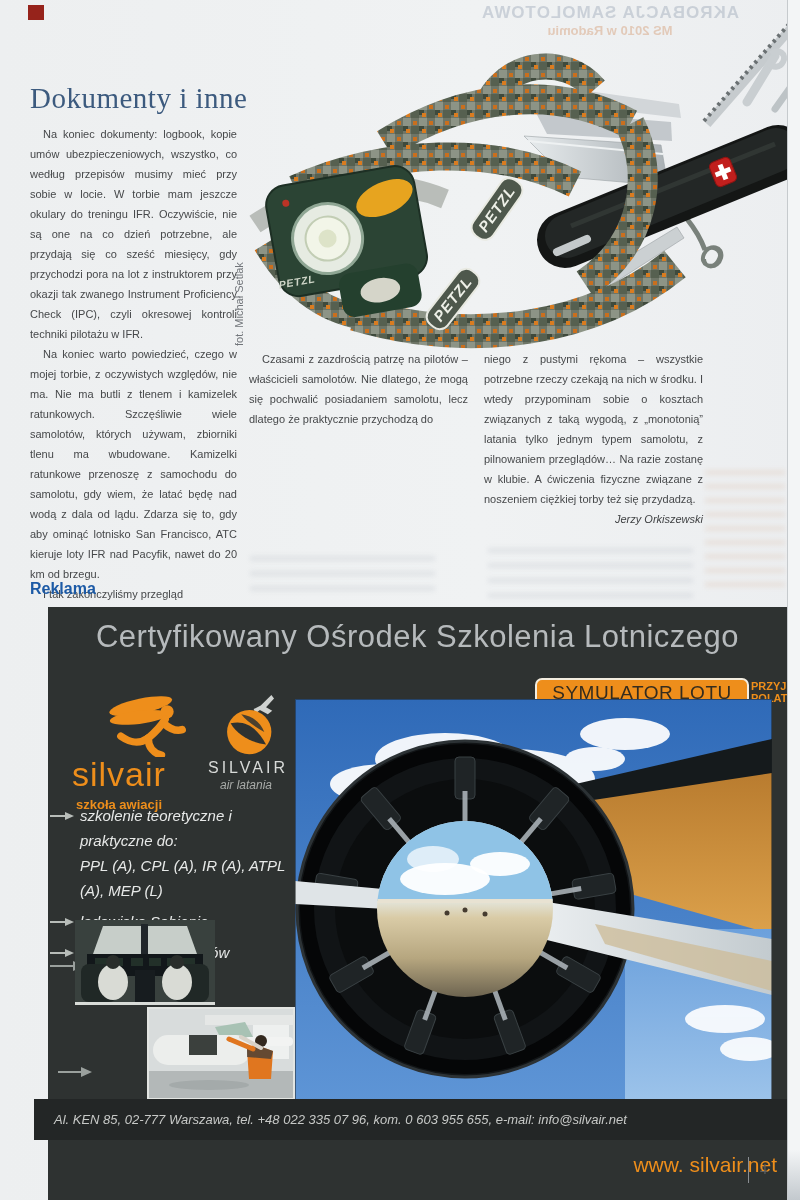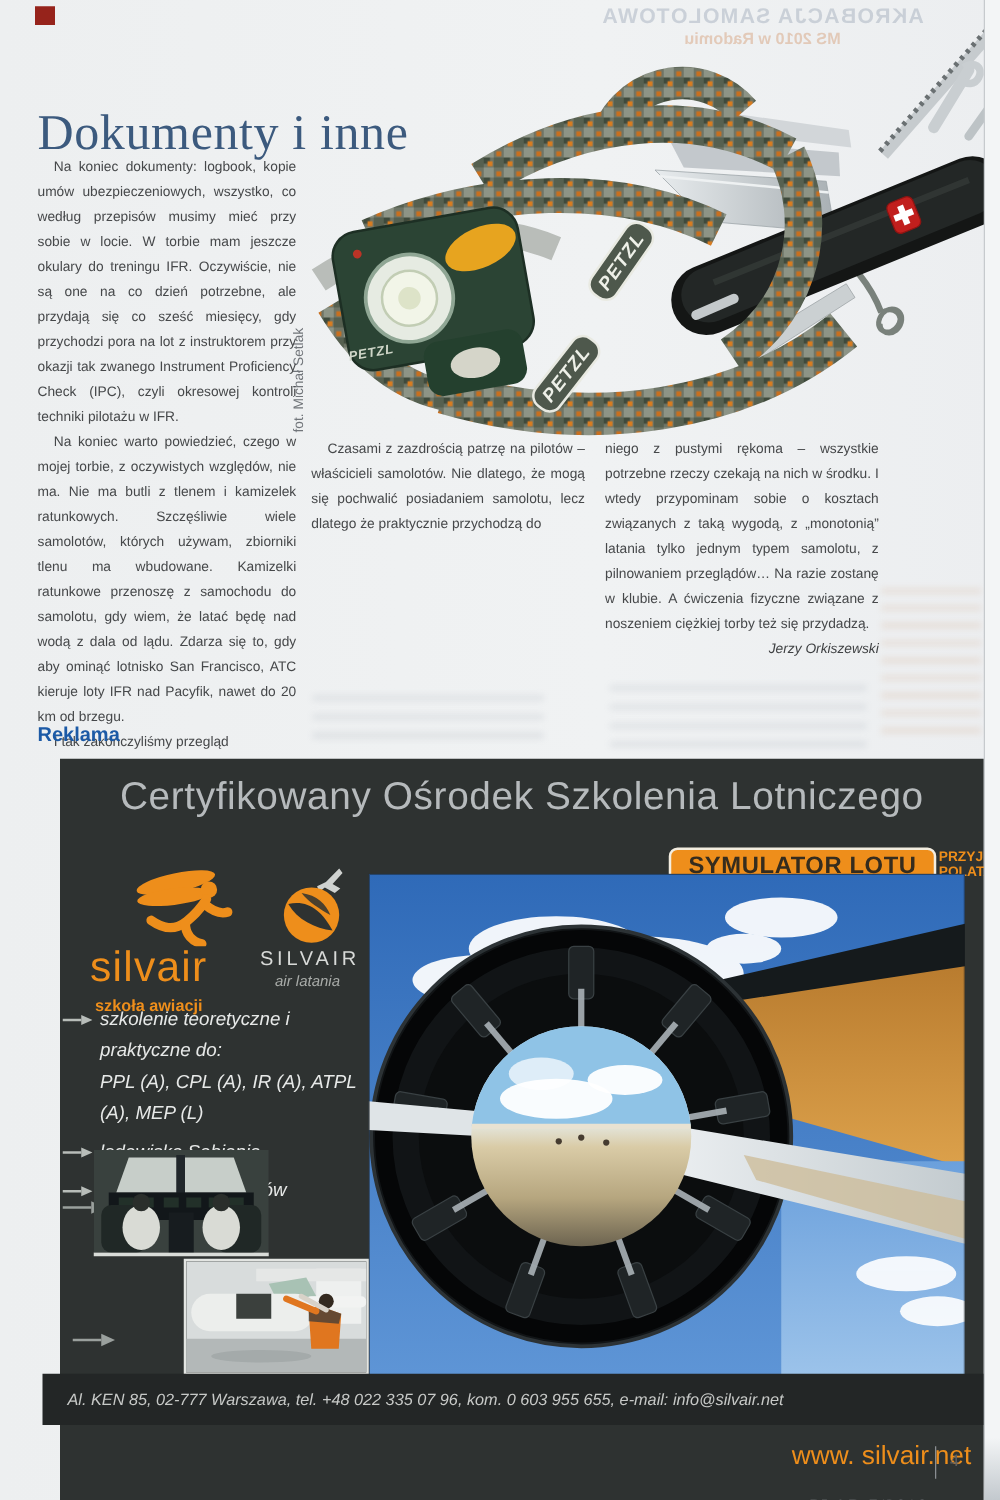--- a/index.html
+++ b/index.html
@@ -10,39 +10,39 @@
   
   .ghost{position:absolute;left:430px;top:2px;width:360px;text-align:center;
     transform:scaleX(-1);line-height:1.25;}
   .ghost .g1{font-size:17px;font-weight:bold;color:rgba(148,160,178,.40);letter-spacing:1px;}
   .ghost .g2{font-size:13px;font-weight:bold;color:rgba(208,140,92,.38);}
   .blob{position:absolute;filter:blur(2.5px);opacity:.5;
     background:repeating-linear-gradient(180deg,rgba(128,138,152,.28) 0 5px,rgba(0,0,0,0) 5px 15px);}
   .blob.warm{background:repeating-linear-gradient(180deg,rgba(196,128,78,.26) 0 5px,rgba(0,0,0,0) 5px 14px);}
   
   .article-title{position:absolute;left:30px;top:82px;font-family:"Liberation Serif",serif;
-    font-size:40px;color:#3c5a7e;letter-spacing:.5px;}
+    font-size:29px;color:#3c5a7e;letter-spacing:.5px;}
   .col{position:absolute;text-align:justify;color:#46484a;font-size:11px;line-height:20px;}
   .col p{margin:0;}
   .col p.ind{text-indent:13px;}
   .col1{left:30px;top:124px;width:207px;}
   .col2{left:249px;top:349px;width:219px;}
   .col3{left:484px;top:349px;width:219px;}
   .sig{text-align:right;font-style:italic;margin-top:3px;color:#3f4143;}
   .photo-credit{position:absolute;left:233px;top:346px;transform:rotate(-90deg);
     transform-origin:left top;font-size:11px;color:#71757a;white-space:nowrap;}
   .photos{position:absolute;left:235px;top:14px;width:565px;height:338px;}
   
   .reklama{position:absolute;left:30px;top:580px;font-size:16px;font-weight:bold;color:#1c5aa6;}
   .ad{position:absolute;left:48px;top:607px;width:739px;height:650px;background:#2e3231;}
   .ad-headline{position:absolute;top:12px;left:0;width:100%;text-align:center;
     font-size:31px;color:#b6babc;letter-spacing:.5px;}
   .sim-banner{position:absolute;left:487px;top:71px;width:210px;height:26px;background:#ee8e1b;
     border:2px solid #f3ede0;border-radius:7px;display:flex;align-items:center;justify-content:center;
-    font-size:19px;font-weight:bold;color:#352c1e;letter-spacing:.5px;}
+    font-size:19px;font-weight:normal;color:#352c1e;letter-spacing:.5px;}
   .sim-tagline{position:absolute;left:703px;top:73px;font-size:11px;font-weight:bold;
     color:#ee8e1b;line-height:12px;}
   .logo1-svg{position:absolute;left:56px;top:84px;}
   .logo1-name{position:absolute;left:24px;top:148px;font-size:34px;color:#ee8e1b;letter-spacing:1px;}
   .logo1-sub{position:absolute;left:28px;top:190px;font-size:13px;font-weight:bold;color:#ee8e1b;}
   .logo2-svg{position:absolute;left:172px;top:86px;}
   .logo2-name{position:absolute;left:160px;top:152px;font-size:16px;color:#d8dad8;letter-spacing:3px;}
   .logo2-sub{position:absolute;left:172px;top:171px;font-size:12px;font-style:italic;color:#a9aca9;}
   .engine-photo{position:absolute;left:247px;top:92px;width:477px;height:403px;}
   .bullets{position:absolute;left:0px;top:196px;width:260px;font-style:italic;}

